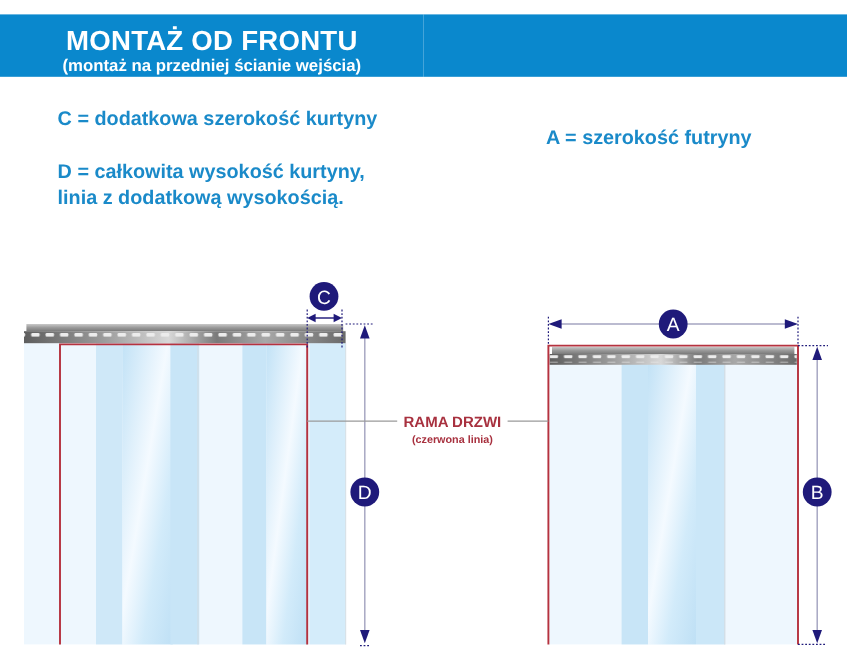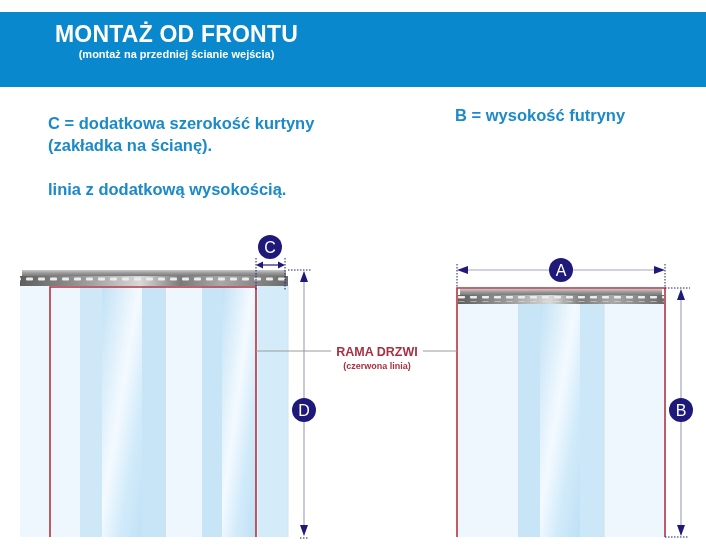--- a/index.html
+++ b/index.html
@@ -2,64 +2,64 @@
 <html><head>
 <meta charset="utf-8">
 <style>
   html, body { margin: 0; padding: 0; }
   body {
     width: 706px; height: 552px; position: relative; overflow: hidden;
     background: #ffffff;
     font-family: "Liberation Sans", "DejaVu Sans", sans-serif;
   }
   .header {
-    position: absolute; top: 12px; height: 75px; width: 353px;
+    position: absolute; top: 12px; height: 52px; width: 353px;
     background: #0a88cd;
     color: #ffffff; text-align: center;
     box-sizing: border-box;
   }
   .header.left { left: 0; }
   .header.right { left: 353px; }
   .header .title {
     display: block; margin-top: 9px;
     font-weight: bold; font-size: 23px; line-height: 26px; letter-spacing: 0.2px;
   }
   .header .subtitle {
-    display: block; font-weight: bold; font-size: 11px; line-height: 14px;
+    display: block; font-weight: bold; font-size: 14px; line-height: 14px;
   }
   .legend {
     position: absolute; color: #1a8ac9; font-weight: bold;
     font-size: 16.5px; line-height: 22px;
   }
   .legend p { margin: 0; }
   .legend .gap { height: 22px; }
-  #legend-left { left: 48px; top: 112px; }
+  #legend-left { left: 48px; top: 88px; }
   #legend-right { left: 455px; top: 104px; }
 
   svg#diagram { position: absolute; left: 0; top: 0; }
   .lbl-frame { font-weight: bold; fill: #a8313f; }
 </style>
 </head>
 <body>
 
 <div class="header left">
   <span class="title">MONTAŻ OD FRONTU</span>
   <span class="subtitle">(montaż na przedniej ścianie wejścia)</span>
 </div>
 <div class="header right">
 </div>
 
 <div class="legend" id="legend-left">
   <p>C = dodatkowa szerokość kurtyny</p>
-  <p>(zakładka na ścianę).</p>
   <div class="gap"></div>
+  <p>D = całkowita wysokość kurtyny,</p>
   <p>linia z dodatkową wysokością.</p>
 </div>
 <div class="legend" id="legend-right">
-  <p>B = wysokość futryny</p>
+  <p>A = szerokość futryny</p>
 </div>
 
 <svg id="diagram" width="706" height="552" viewBox="0 0 706 552" xmlns="http://www.w3.org/2000/svg">
   <defs>
     <linearGradient id="railTop" x1="0" y1="0" x2="0" y2="1">
       <stop offset="0" stop-color="#c9c9c9"></stop>
       <stop offset="0.5" stop-color="#9a9a9a"></stop>
       <stop offset="1" stop-color="#7a7a7a"></stop>
     </linearGradient>
     <linearGradient id="railBottom" x1="0" y1="0" x2="1" y2="0">

